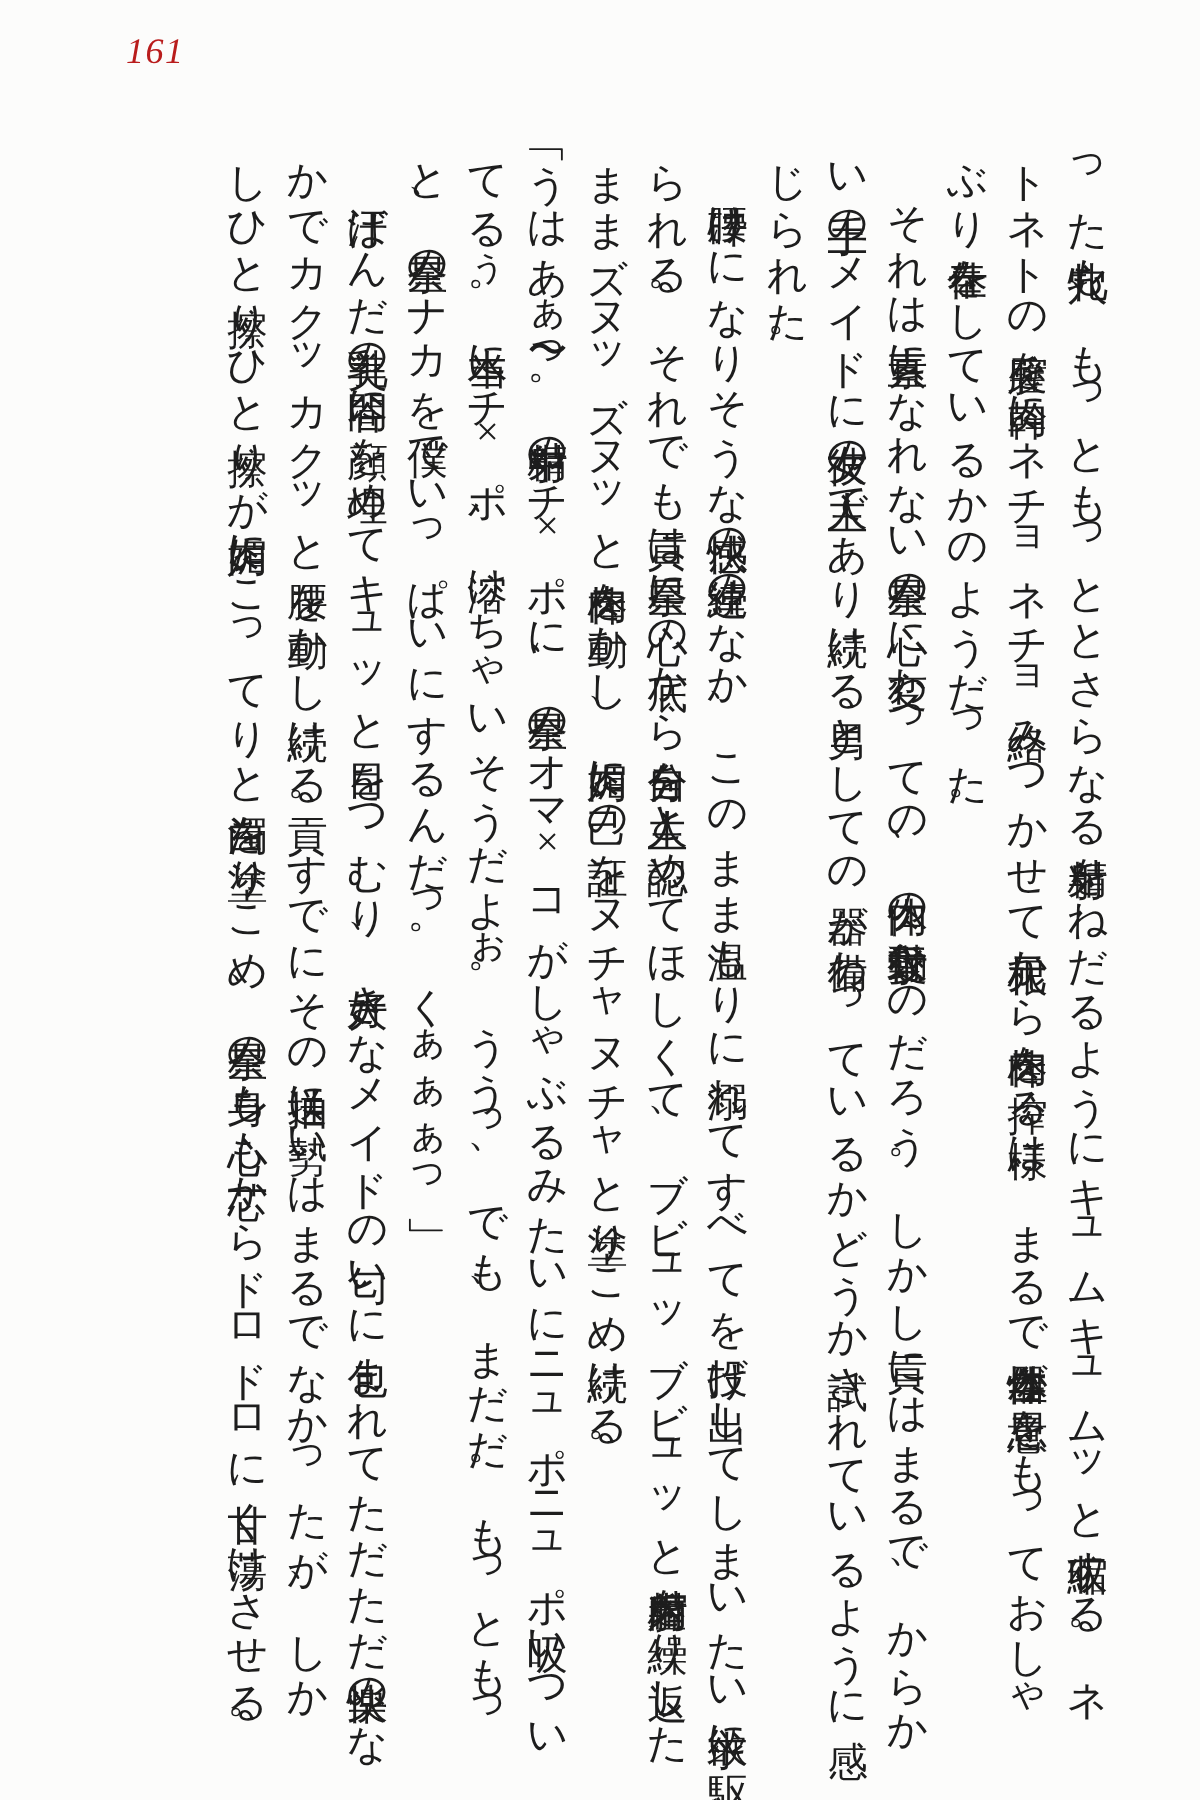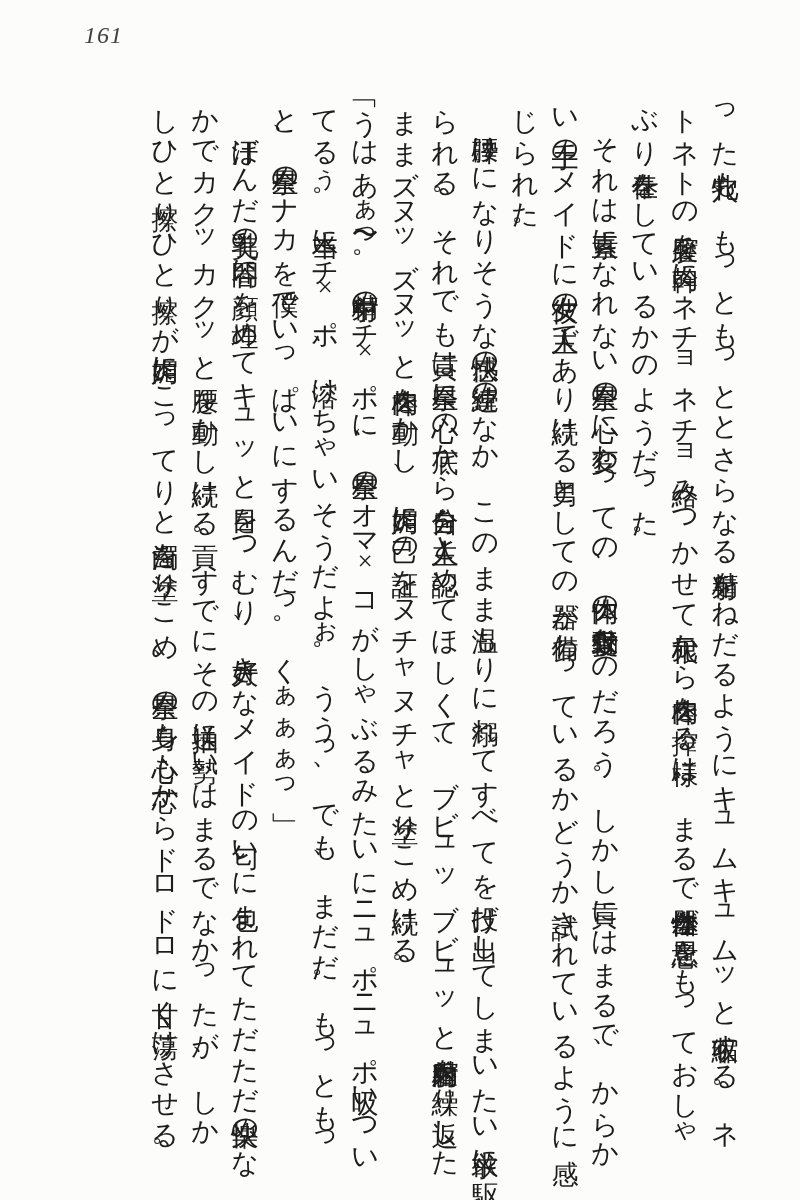--- a/index.html
+++ b/index.html
@@ -15,21 +15,21 @@
   .page {
     position: absolute;
     inset: 0;
   }
   .page-number {
     position: absolute;
     top: 22px;
     left: 84px;
     font-size: 24px;
     font-style: italic;
-    color: #404040;
+    color: #b91c1c;
     letter-spacing: 1px;
   }
   .text-block {
     position: absolute;
     top: 91px;
     right: 55px;
     height: 1072px;
     writing-mode: vertical-rl;
     -webkit-writing-mode: vertical-rl;
     text-orientation: mixed;

